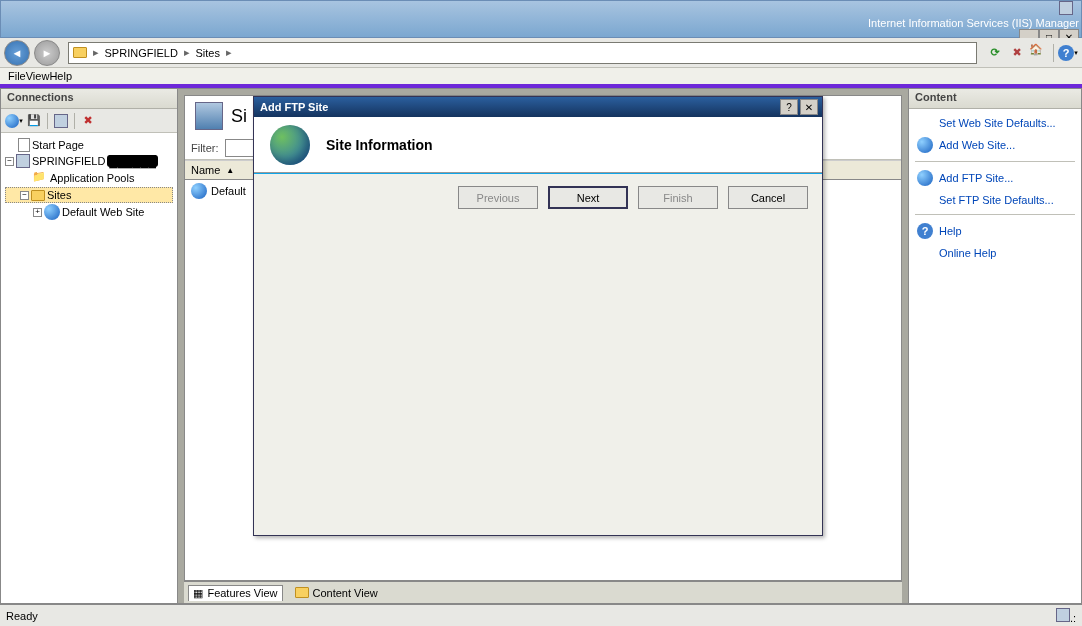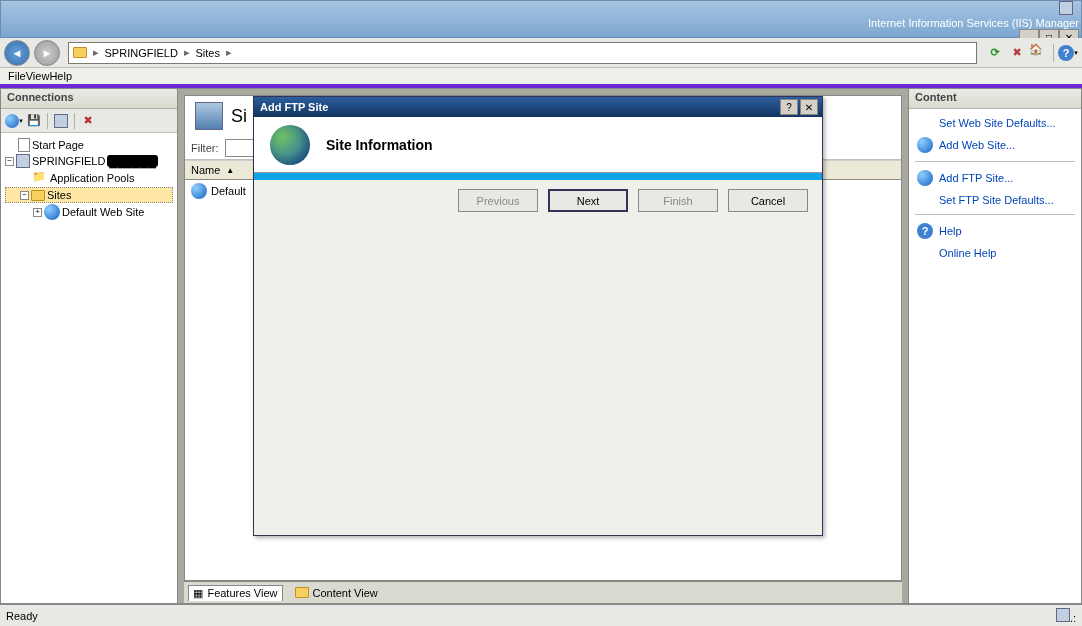--- a/index.html
+++ b/index.html
@@ -82,21 +82,21 @@
 .dlg-title .t { flex: 1; font-weight: bold; padding-left: 2px;}
 .dlg-title .hbtn { width: 18px; height: 16px; background: #d4d0c8; border: 1px solid #888; color: #000; display: flex; align-items: center; justify-content: center; margin-left: 2px; cursor: pointer; font-size:10px;}
 .dlg-header { background: #fff; height: 56px; border-bottom: 1px solid #999; display: flex; align-items: center; padding: 0 16px; gap: 16px; }
 .dlg-header h2 { font-size: 14px; font-weight: bold; }
 .dlg-body { flex: 1; padding: 14px 18px; }
 .dlg-body label { display: block; margin-bottom: 4px; }
 .dlg-body input[type=text] { height: 20px; border: 1px solid #7a7a72; padding: 0 3px; background:#fff; }
 .fieldset { border: 1px solid #b0b0a8; padding: 10px 12px 14px; margin-top: 18px; position: relative; }
 .fieldset .legend { position: absolute; top: -8px; left: 8px; background: #f0f0ea; padding: 0 4px; }
 .browse-btn { width: 26px; height: 22px; border: 1px solid #888; background: #e8e8e4; margin-left: 8px; cursor: pointer; }
-.dlg-footer { height: 48px; border-top: 7px solid #0ea5e9; display: flex; align-items: center; justify-content: flex-end; gap: 10px; padding: 0 14px; }
+.dlg-footer { height: 48px; border-top: 1px solid #0ea5e9; display: flex; align-items: center; justify-content: flex-end; gap: 10px; padding: 0 14px; }
 .dlg-btn { width: 80px; height: 23px; border: 1px solid #888; background: #e8e8e4; cursor: pointer; }
 .dlg-btn:disabled { color: #888; }
 .dlg-btn.default { border: 2px solid #335; }
 
 
 .i-globe { width:16px;height:16px;border-radius:50%;background:radial-gradient(circle at 30% 30%, #8fd0ff, #1860c0);display:inline-block; }
 .i-globe-lg { width:40px;height:40px;border-radius:50%;background:radial-gradient(circle at 30% 30%, #6fc060, #1860c0);display:inline-block; box-shadow: inset -4px -4px 8px rgba(0,0,0,.3); }
 .i-folder { width:14px;height:11px;background:#f8d060;border:1px solid #c09020;display:inline-block;border-radius:1px; }
 .i-page { width:12px;height:14px;background:#fff;border:1px solid #888;display:inline-block; }
 .i-server { width:14px;height:14px;background:#c0d0e0;border:1px solid #668;display:inline-block; }

